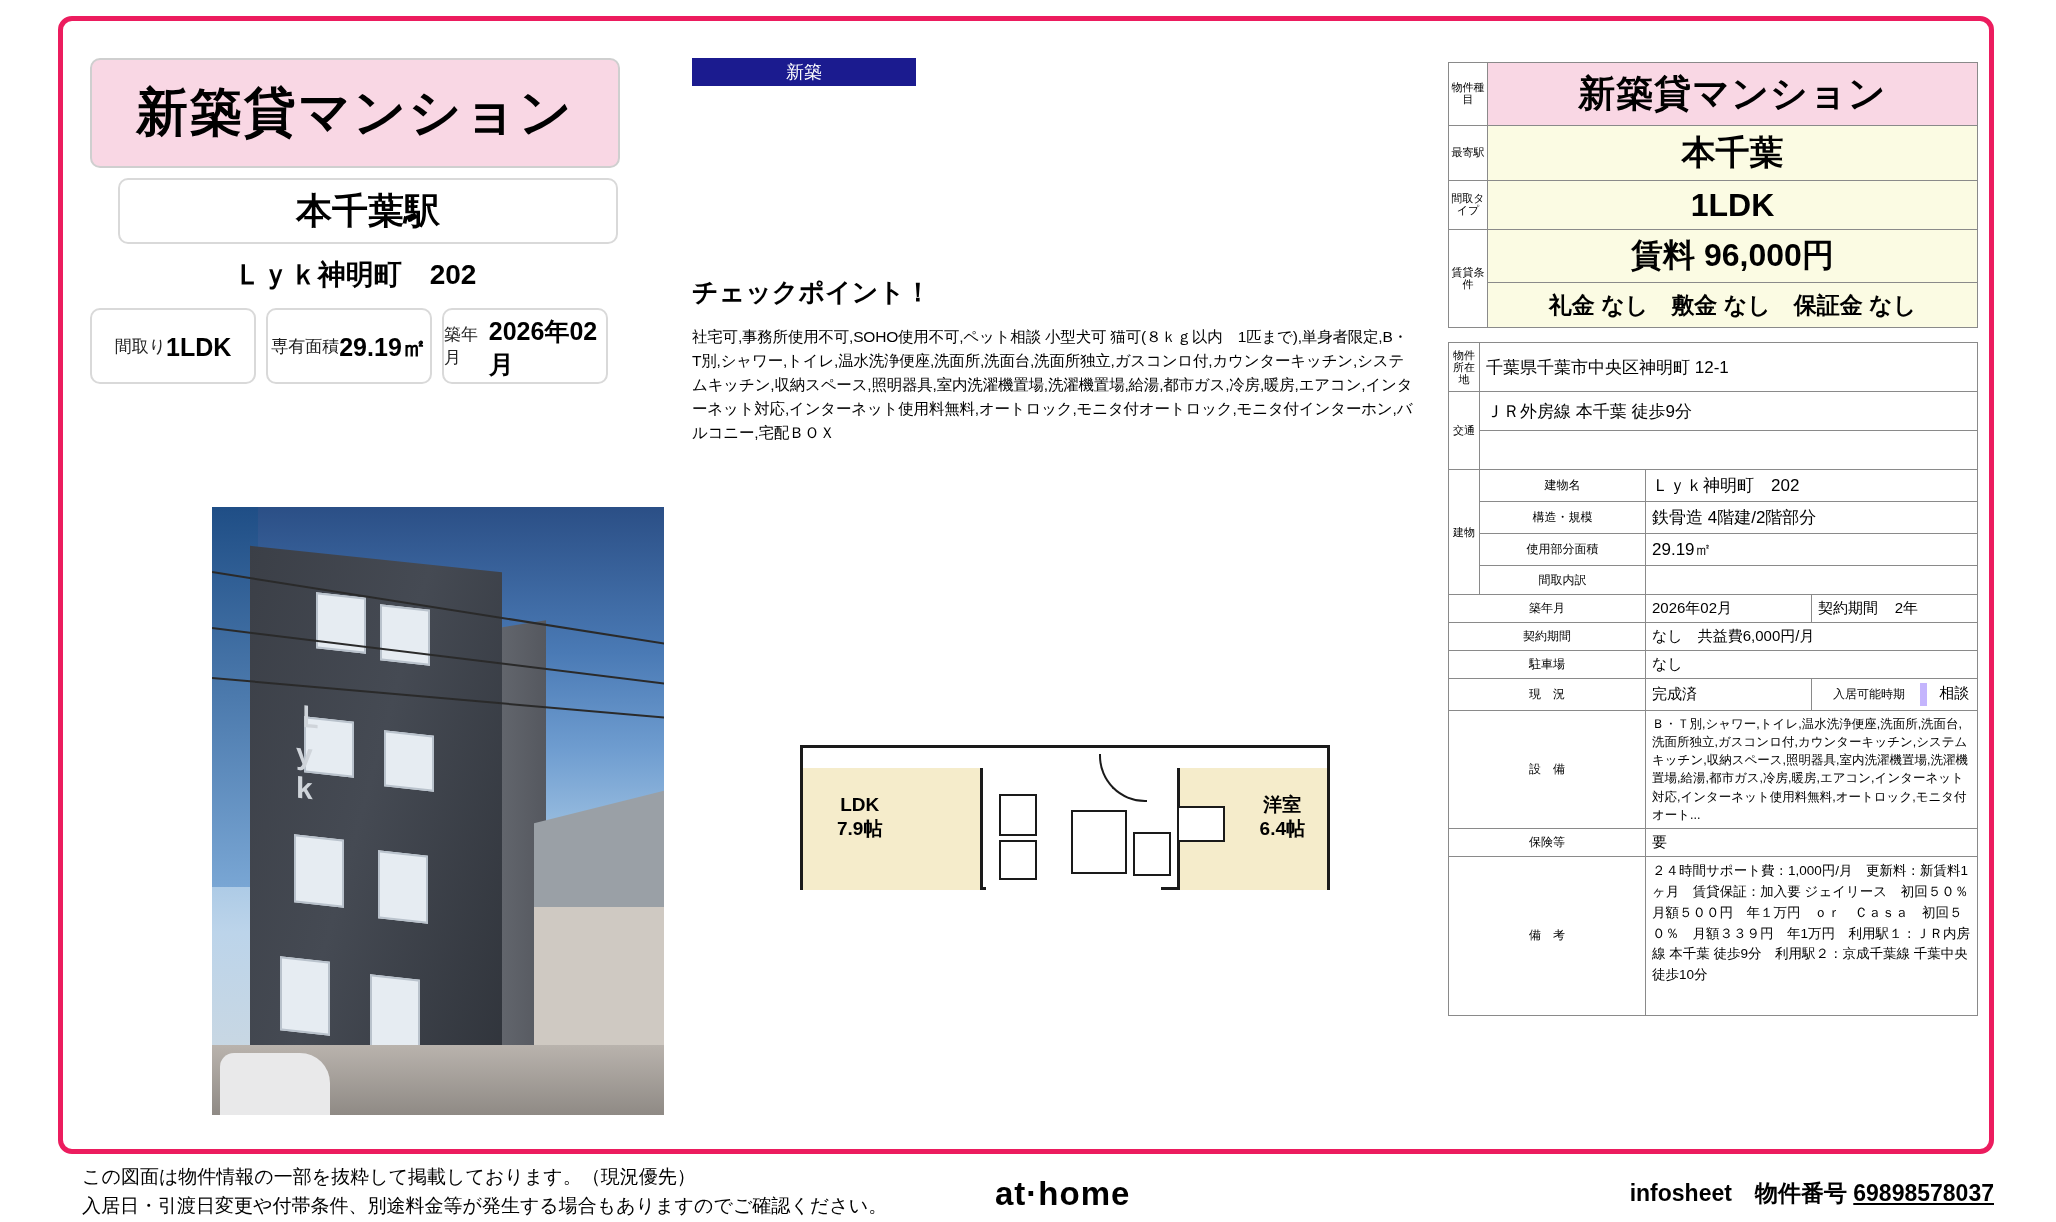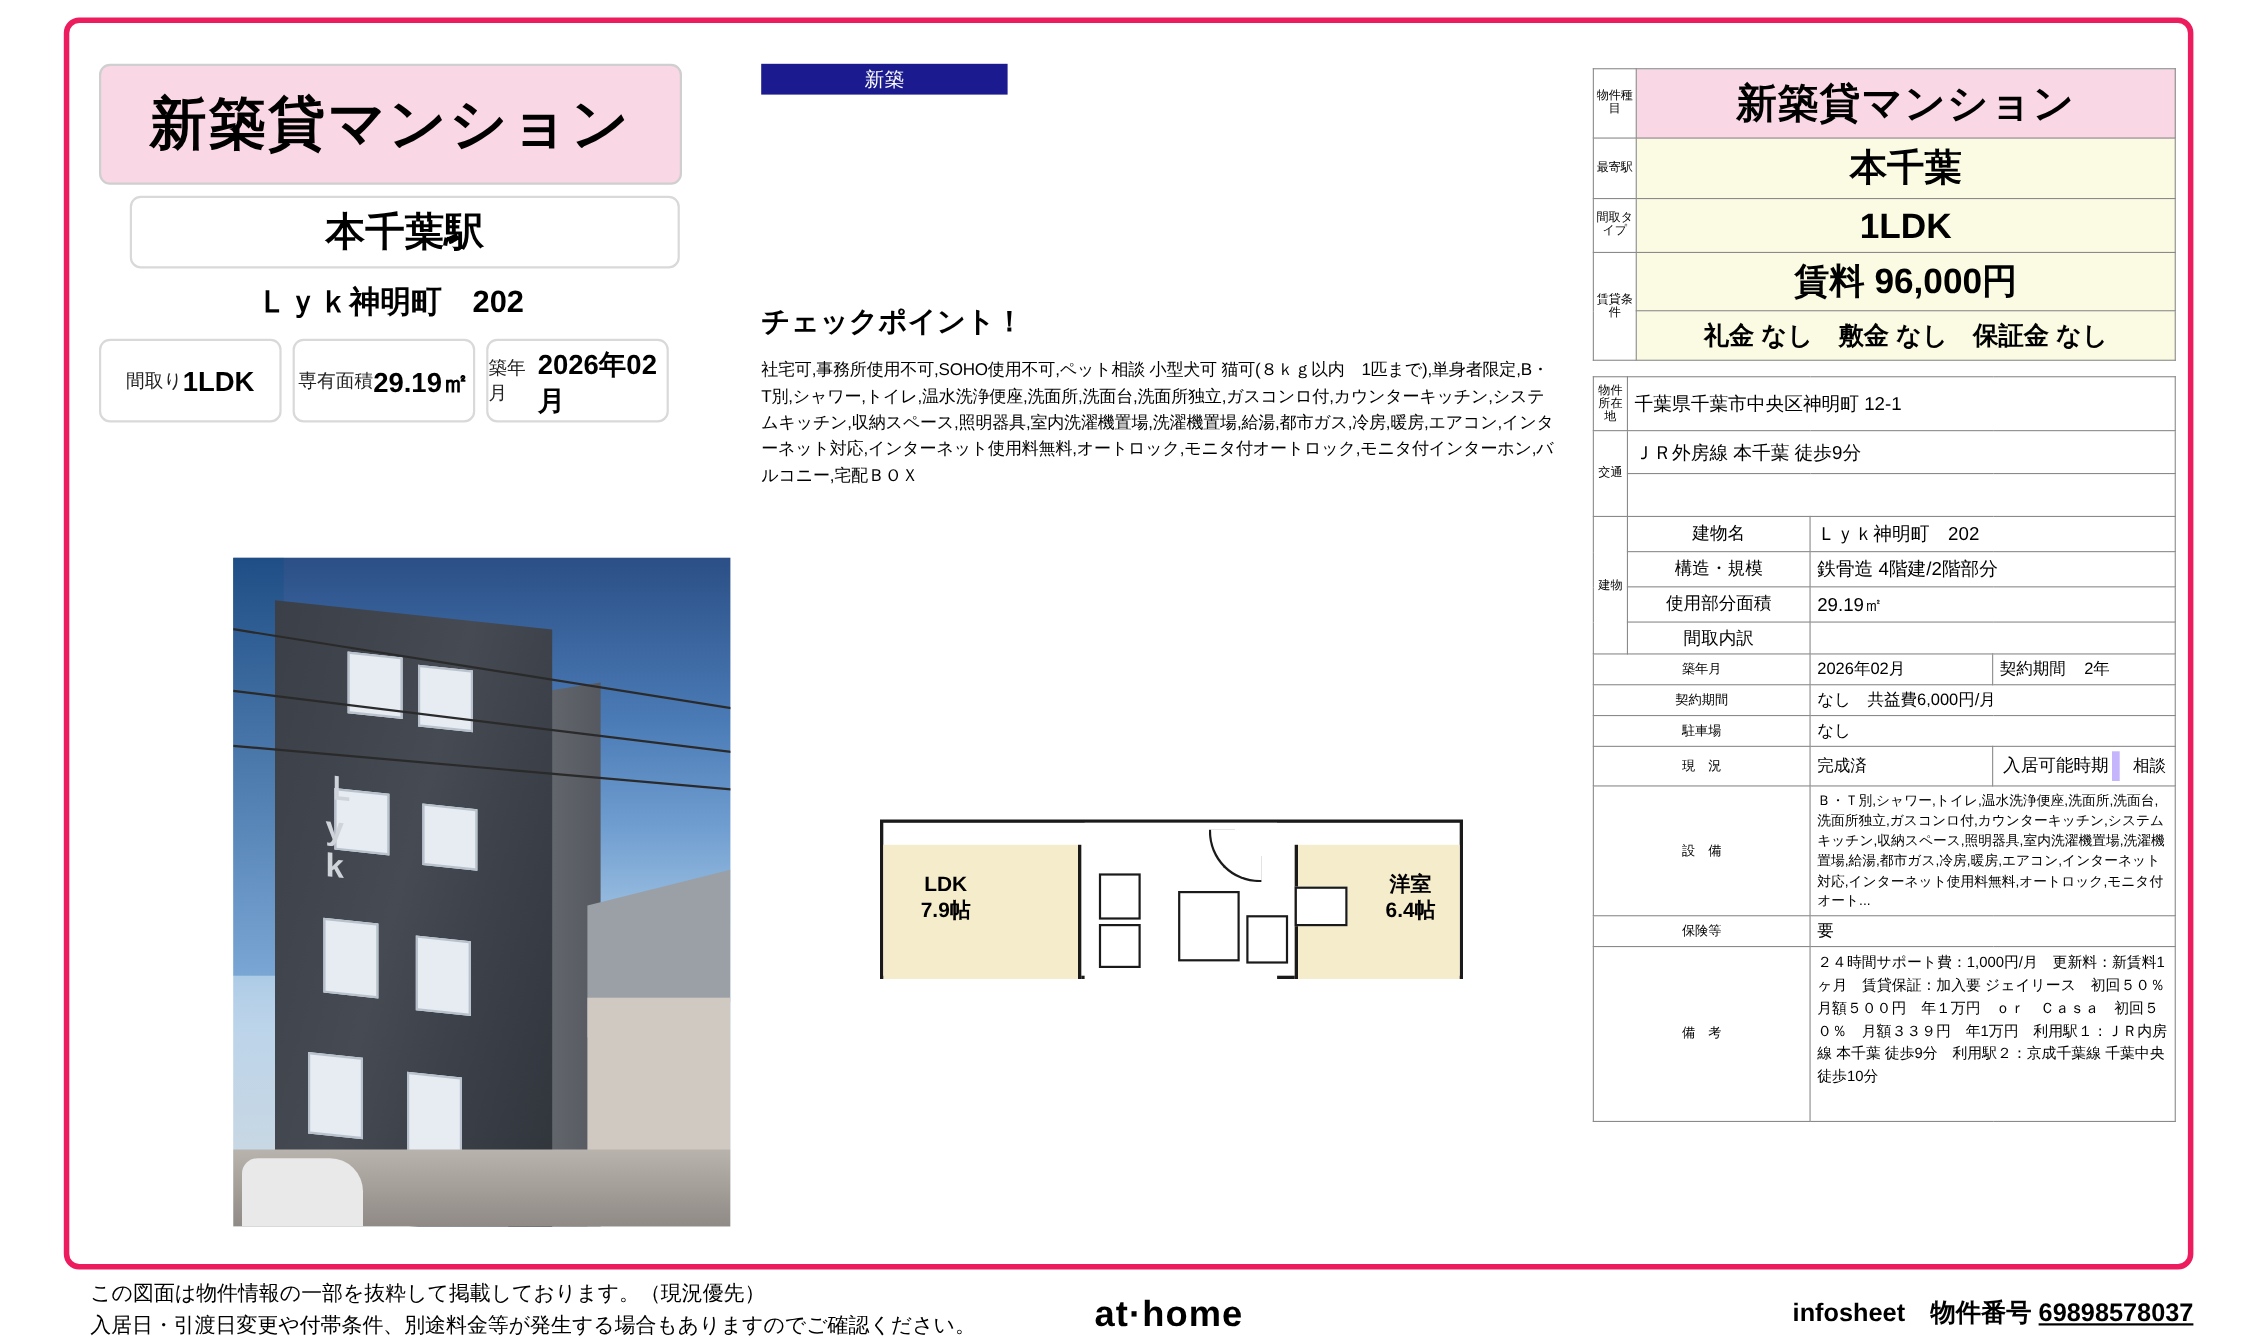--- a/index.html
+++ b/index.html
@@ -263,21 +263,21 @@
   .lbl-v {
     width: 26px;
     font-size: 11px;
     text-align: center;
     line-height: 1.1;
     padding: 2px !important;
   }
   .lbl-v span { display: block; }
   .lbl-s {
     width: 96px;
-    font-size: 16px;
+    font-size: 12px;
     text-align: center;
     padding: 3px !important;
   }
   .addr { font-size: 17px; height: 40px; }
   .access { font-size: 17px; height: 30px; }
   .bldg-val { font-size: 17px; }
   .small-l { font-size: 12px; text-align: center; width: 78px; }
   .tiny { font-size: 12.5px; line-height: 1.45; }
   .remarks { font-size: 13.5px; line-height: 1.55; }
 

